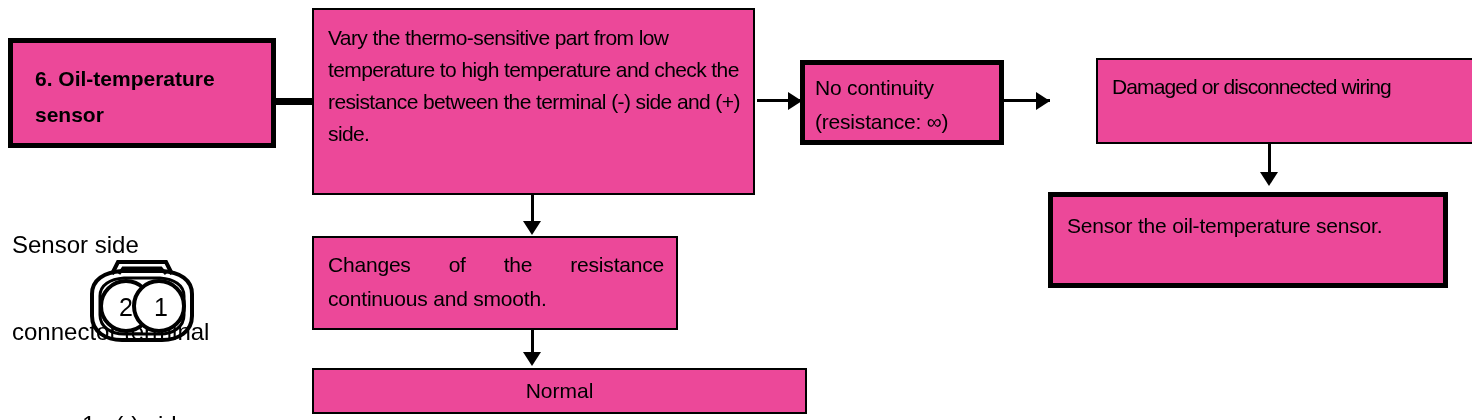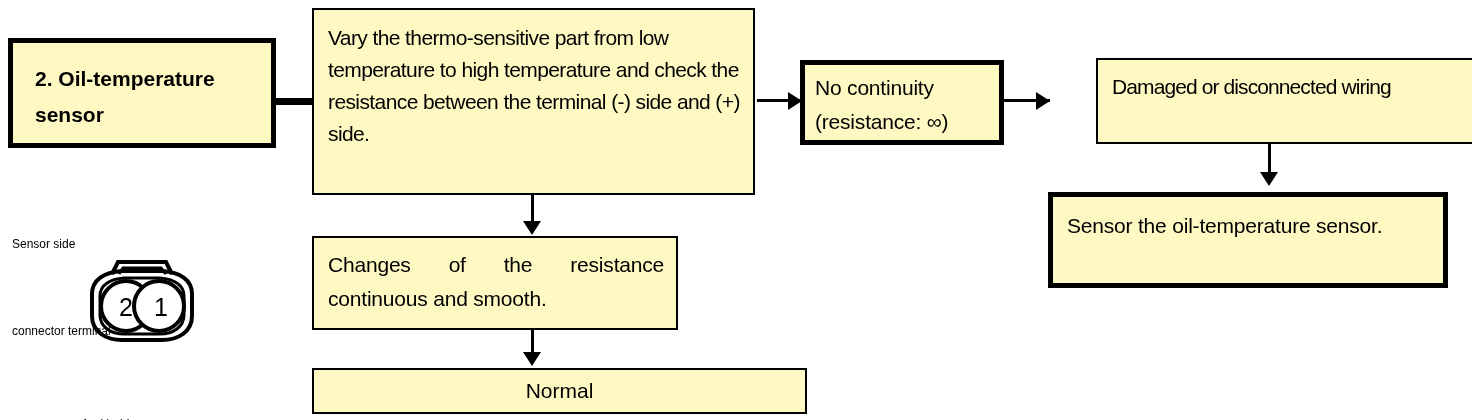--- a/index.html
+++ b/index.html
@@ -17,21 +17,21 @@
     width: 1472px;
     height: 420px;
     background: #ffffff;
     overflow: hidden;
   }
 
   
   .box {
     position: absolute;
     box-sizing: border-box;
-    background: #fef9c3;
+    background: #ec4899;
     border: 2px solid #000000;
   }
   .box-heavy {
     border-width: 5px;
   }
   .box-text {
     position: absolute;
     left: 12px;
     right: 10px;
     top: 8px;
@@ -57,21 +57,21 @@
     top: 50%;
     transform: translateY(-50%);
     text-align: center;
     font-size: 21px;
     line-height: 26px;
   }
 
   
   .plain-text {
     position: absolute;
-    font-size: 12px;
+    font-size: 24px;
     line-height: 29px;
     white-space: pre;
   }
 
   
   .conn {
     position: absolute;
   }
   .h-thick {
     height: 7px;
@@ -107,21 +107,21 @@
     position: absolute;
   }
 </style>
 </head>
 <body>
 
 <div id="canvas">
 
   <div class="box box-heavy" style="left:8px; top:38px; width:268px; height:110px;">
     <div class="box-text bold" style="top:18px; left:22px; right:8px; line-height:36px;">
-      <div>2. Oil-temperature</div>
+      <div>6. Oil-temperature</div>
       <div>sensor</div>
     </div>
   </div>
 
   <div class="plain-text" style="left:12px; top:172px;">
     <div>Sensor side</div>
     <div>connector terminal</div>
   </div>
 
   <div class="connector-art" style="left:78px; top:258px; width:128px; height:92px;">

